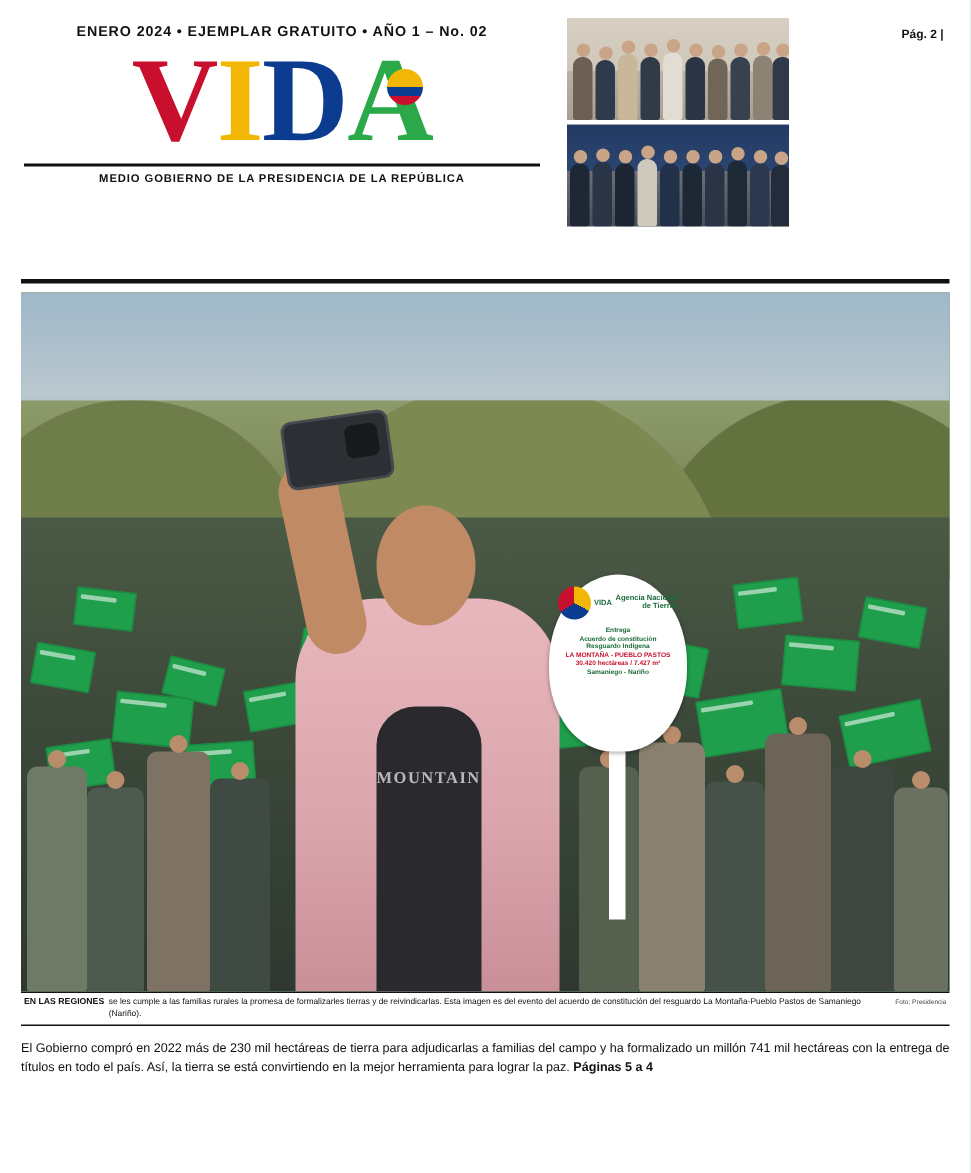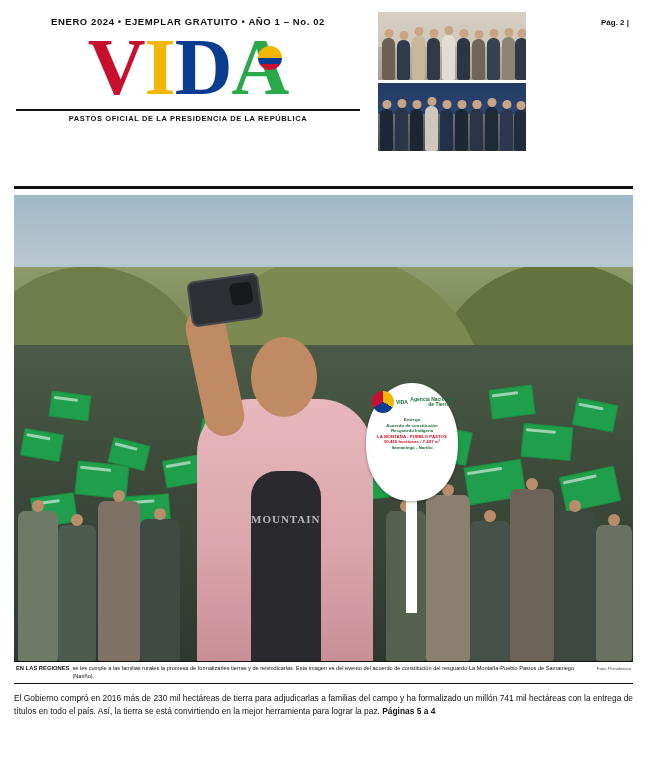--- a/index.html
+++ b/index.html
@@ -420,21 +420,21 @@
       <div class="issue-line">ENERO 2024 • EJEMPLAR GRATUITO • AÑO 1 – No. 02</div>
 
       <div class="vida-wrap">
         <span class="vida">
           <span class="l-v">V</span><span class="l-i">I</span><span class="l-d">D</span><span class="l-a">A</span>
         </span>
         <span class="flagdot"></span>
       </div>
 
       <div class="underline-rule"></div>
-      <div class="official">PASTOS OFICIAL DE LA PRESIDENCIA DE LA REPÚBLICA</div>
+      <div class="official">MEDIO GOBIERNO DE LA PRESIDENCIA DE LA REPÚBLICA</div>
     </div>
 
     <div class="masthead-right">
 
       <div class="promo-photos">
         <div class="promo-photo">
           <div class="ph-bg1"></div>
           <div class="crowd">
             <div class="person" style="left:4px;  background:#6d5f54;"></div>
             <div class="person" style="left:19px; background:#2f3a4d; height:40px;"></div>
@@ -545,17 +545,17 @@
   </div>
 
   <div class="caption-bar">
     <span class="caption-lead">EN LAS REGIONES</span>
     <span>se les cumple a las familias rurales la promesa de formalizarles tierras y de reivindicarlas. Esta imagen es del evento del acuerdo de constitución del resguardo La Montaña-Pueblo Pastos de Samaniego (Nariño).</span>
     <span class="caption-credit">Foto: Presidencia</span>
   </div>
 
 
   <div class="deck">
-    <span>El Gobierno compró en 2016 más de 230 mil hectáreas de tierra para adjudicarlas a familias del campo y ha formalizado un millón 741 mil hectáreas con la entrega de títulos en todo el país. Así, la tierra se está convirtiendo en la mejor herramienta para lograr la paz.</span>
+    <span>El Gobierno compró en 2022 más de 230 mil hectáreas de tierra para adjudicarlas a familias del campo y ha formalizado un millón 741 mil hectáreas con la entrega de títulos en todo el país. Así, la tierra se está convirtiendo en la mejor herramienta para lograr la paz.</span>
     <span class="pages">Páginas 5 a 4</span>
   </div>
 
 </div>
 
 </body></html>

